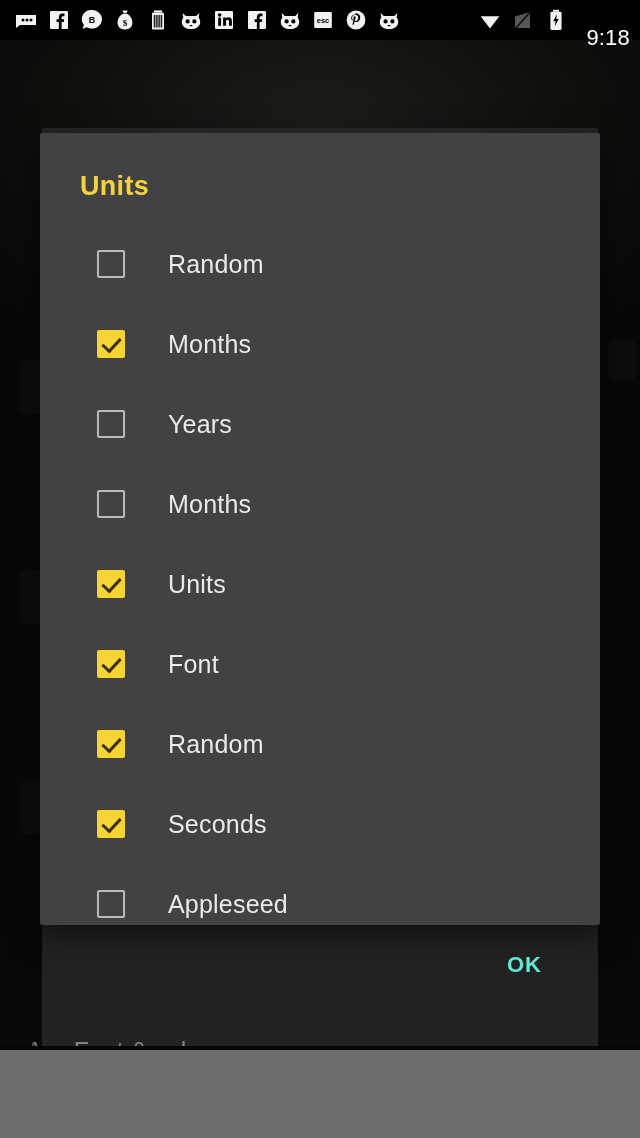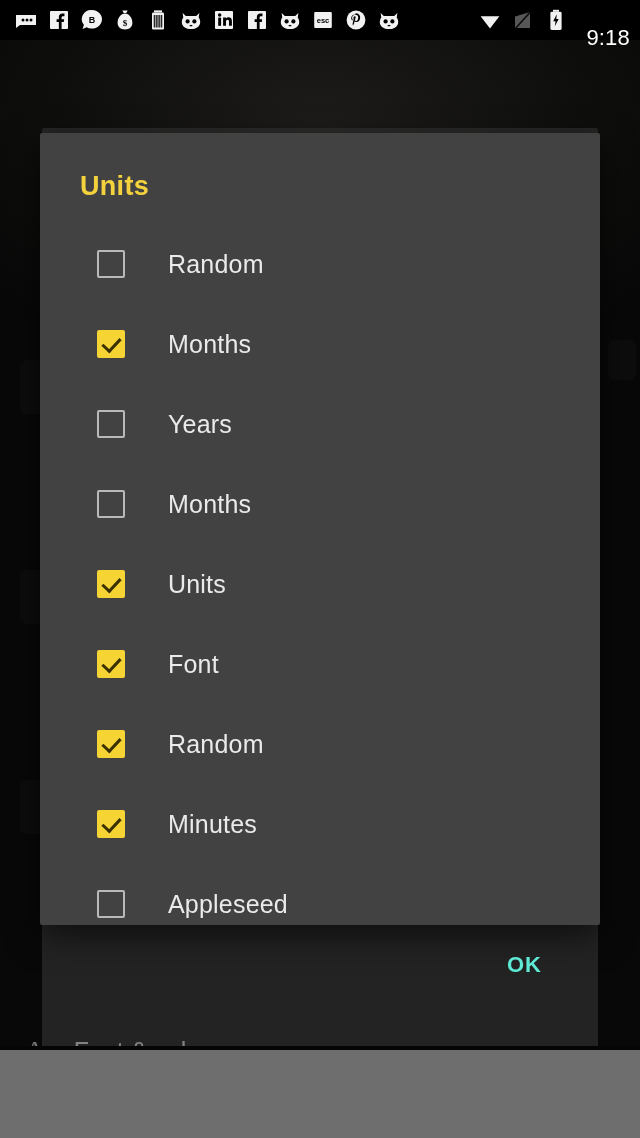--- a/index.html
+++ b/index.html
@@ -299,21 +299,21 @@
         <div class="unit-row">
           <span class="cbox on"></span>
           <span class="unit-label">Font</span>
         </div>
         <div class="unit-row">
           <span class="cbox on"></span>
           <span class="unit-label">Random</span>
         </div>
         <div class="unit-row">
           <span class="cbox on"></span>
-          <span class="unit-label">Minutes</span>
+          <span class="unit-label">Seconds</span>
         </div>
         <div class="unit-row">
           <span class="cbox off"></span>
           <span class="unit-label">Appleseed</span>
         </div>
       </div>
 
     <div id="dialog-actions">
       <button id="ok-button">OK</button>
     </div>

